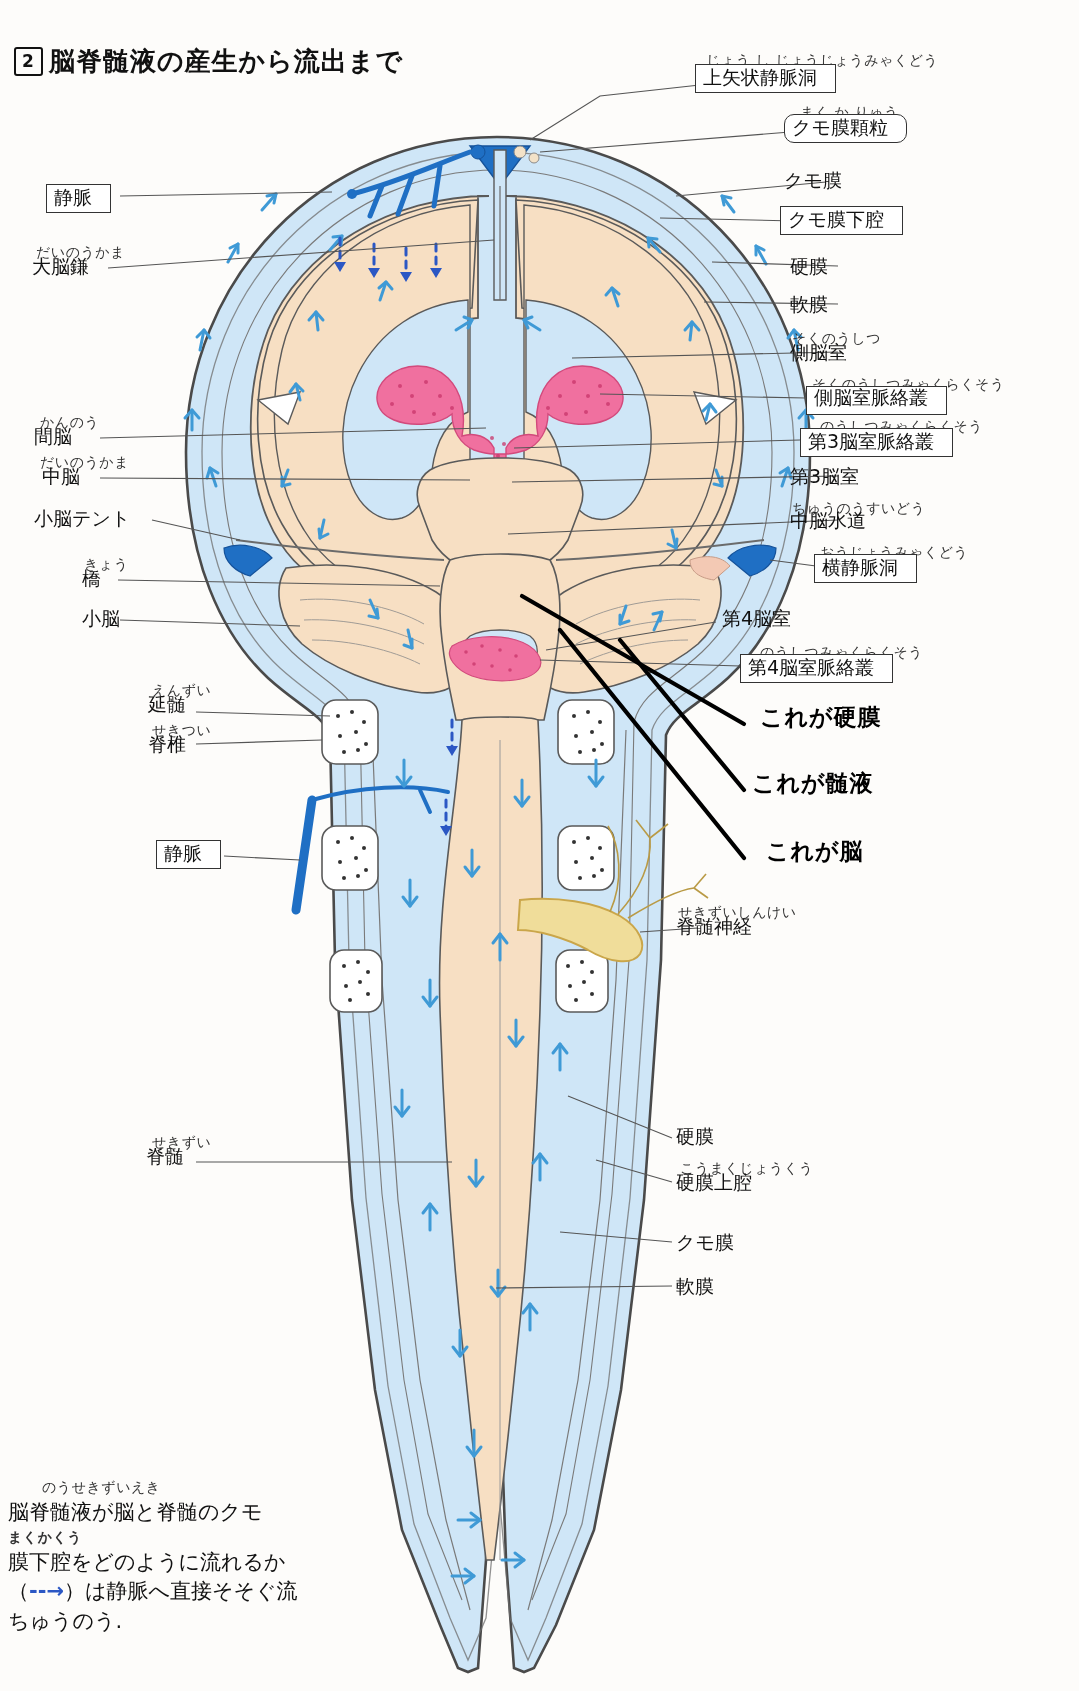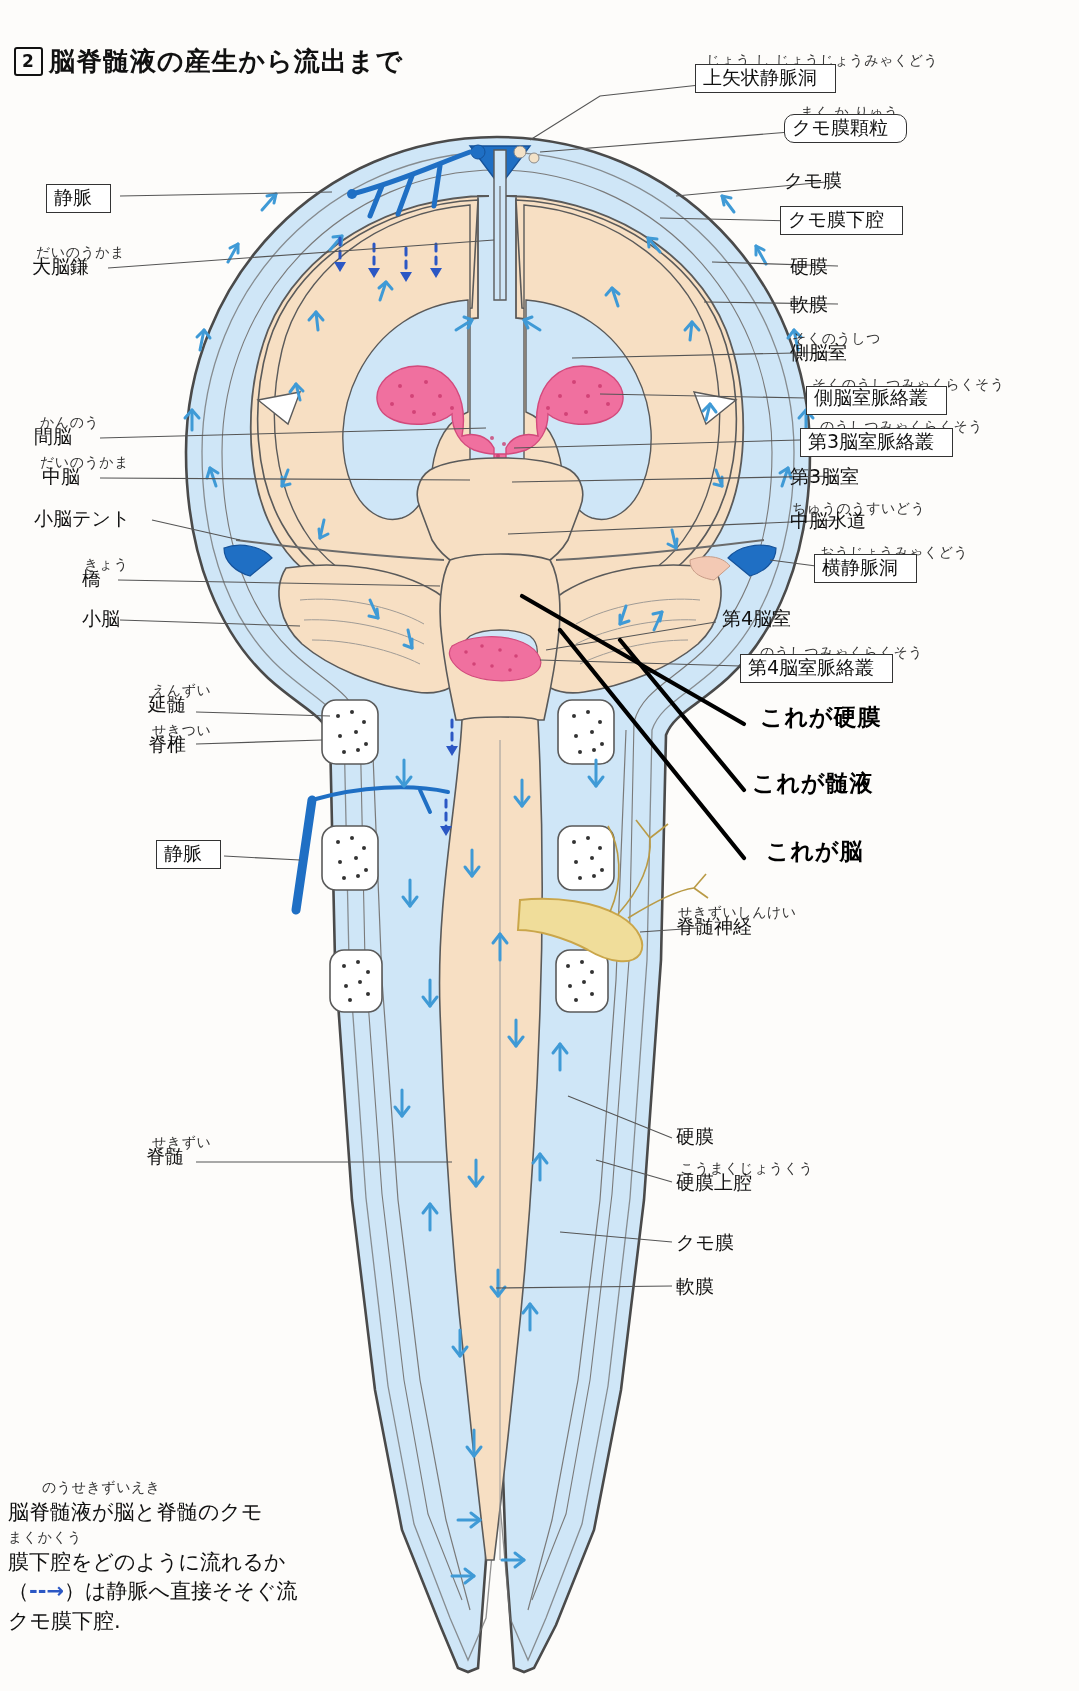--- a/index.html
+++ b/index.html
@@ -562,21 +562,21 @@
   <div class="ruby" style="left:152px;top:1134px;">せきずい</div>
   <div class="label" style="left:146px;top:1146px;">脊髄</div>
 
   <div class="bold-note" style="left:760px;top:702px;">これが硬膜</div>
   <div class="bold-note" style="left:752px;top:768px;">これが髄液</div>
   <div class="bold-note" style="left:766px;top:836px;">これが脳</div>
 
   <div class="caption">
     <div class="ruby" style="position:static;display:block;margin-left:34px;">のうせきずいえき</div>
     <div>脳脊髄液が脳と脊髄のクモ</div>
-    <div class="ruby" style="position:static;display:block;">まくかくう</div>
+    <div class="ruby" style="position:static;display:block;font-weight:bold;">まくかくう</div>
     <div>膜下腔をどのように流れるか</div>
     <div>
       <span>（</span><span class="dashline">--→</span><span>）は静脈へ直接そそぐ流</span>
     </div>
-    <div>クモ膜下腔.</div>
+    <div>ちゅうのう.</div>
   </div>
 
 </div>
 
 </body></html>

